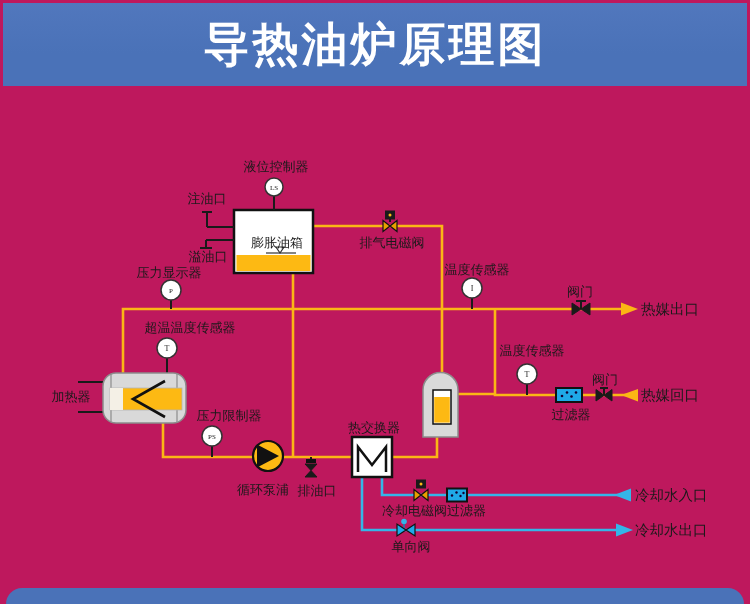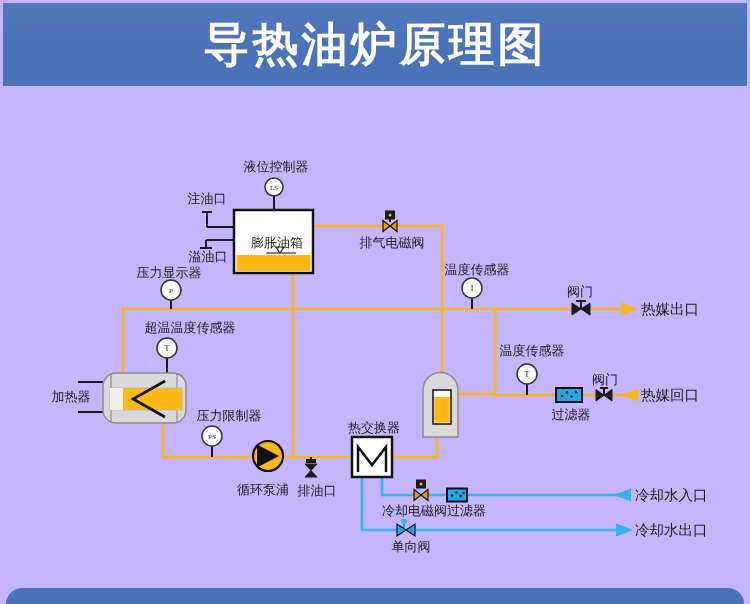--- a/index.html
+++ b/index.html
@@ -1,16 +1,16 @@
 <!DOCTYPE html>
 <html style="--banner: #4a72b8; --pipe: #fbb615; --oil: #fdb913; --water: #35b5e8; --filter: #1fa9e8; --valveYellow: #e8a000;"><head>
 <meta charset="utf-8">
 <style>
   html,body{margin:0;padding:0;background:#ffffff;}
-  .stage{position:relative;width:750px;height:604px;background:#c4b5fd;overflow:hidden;
+  .stage{position:relative;width:750px;height:604px;background:#be185d;overflow:hidden;
          font-family:"Liberation Serif","DejaVu Serif",serif;}
   .banner{position:absolute;left:3px;right:3px;top:3px;height:83px;
           background:linear-gradient(180deg,#5177bd 0%,var(--banner,#4a72b8) 60%);
           display:flex;align-items:center;justify-content:center;}
   .banner h1{margin:0;color:#ffffff;font-size:46px;font-weight:bold;letter-spacing:3px;
              font-family:"Liberation Serif","DejaVu Serif",serif;}
   .footer{position:absolute;left:6px;right:6px;bottom:0;height:16px;
           background:var(--banner,#4a72b8);border-radius:18px 18px 0 0;}
   svg.diagram{position:absolute;left:0;top:0;width:750px;height:604px;}
   .pipe{stroke:var(--pipe,#fbb615);stroke-width:2.6;fill:none;}

